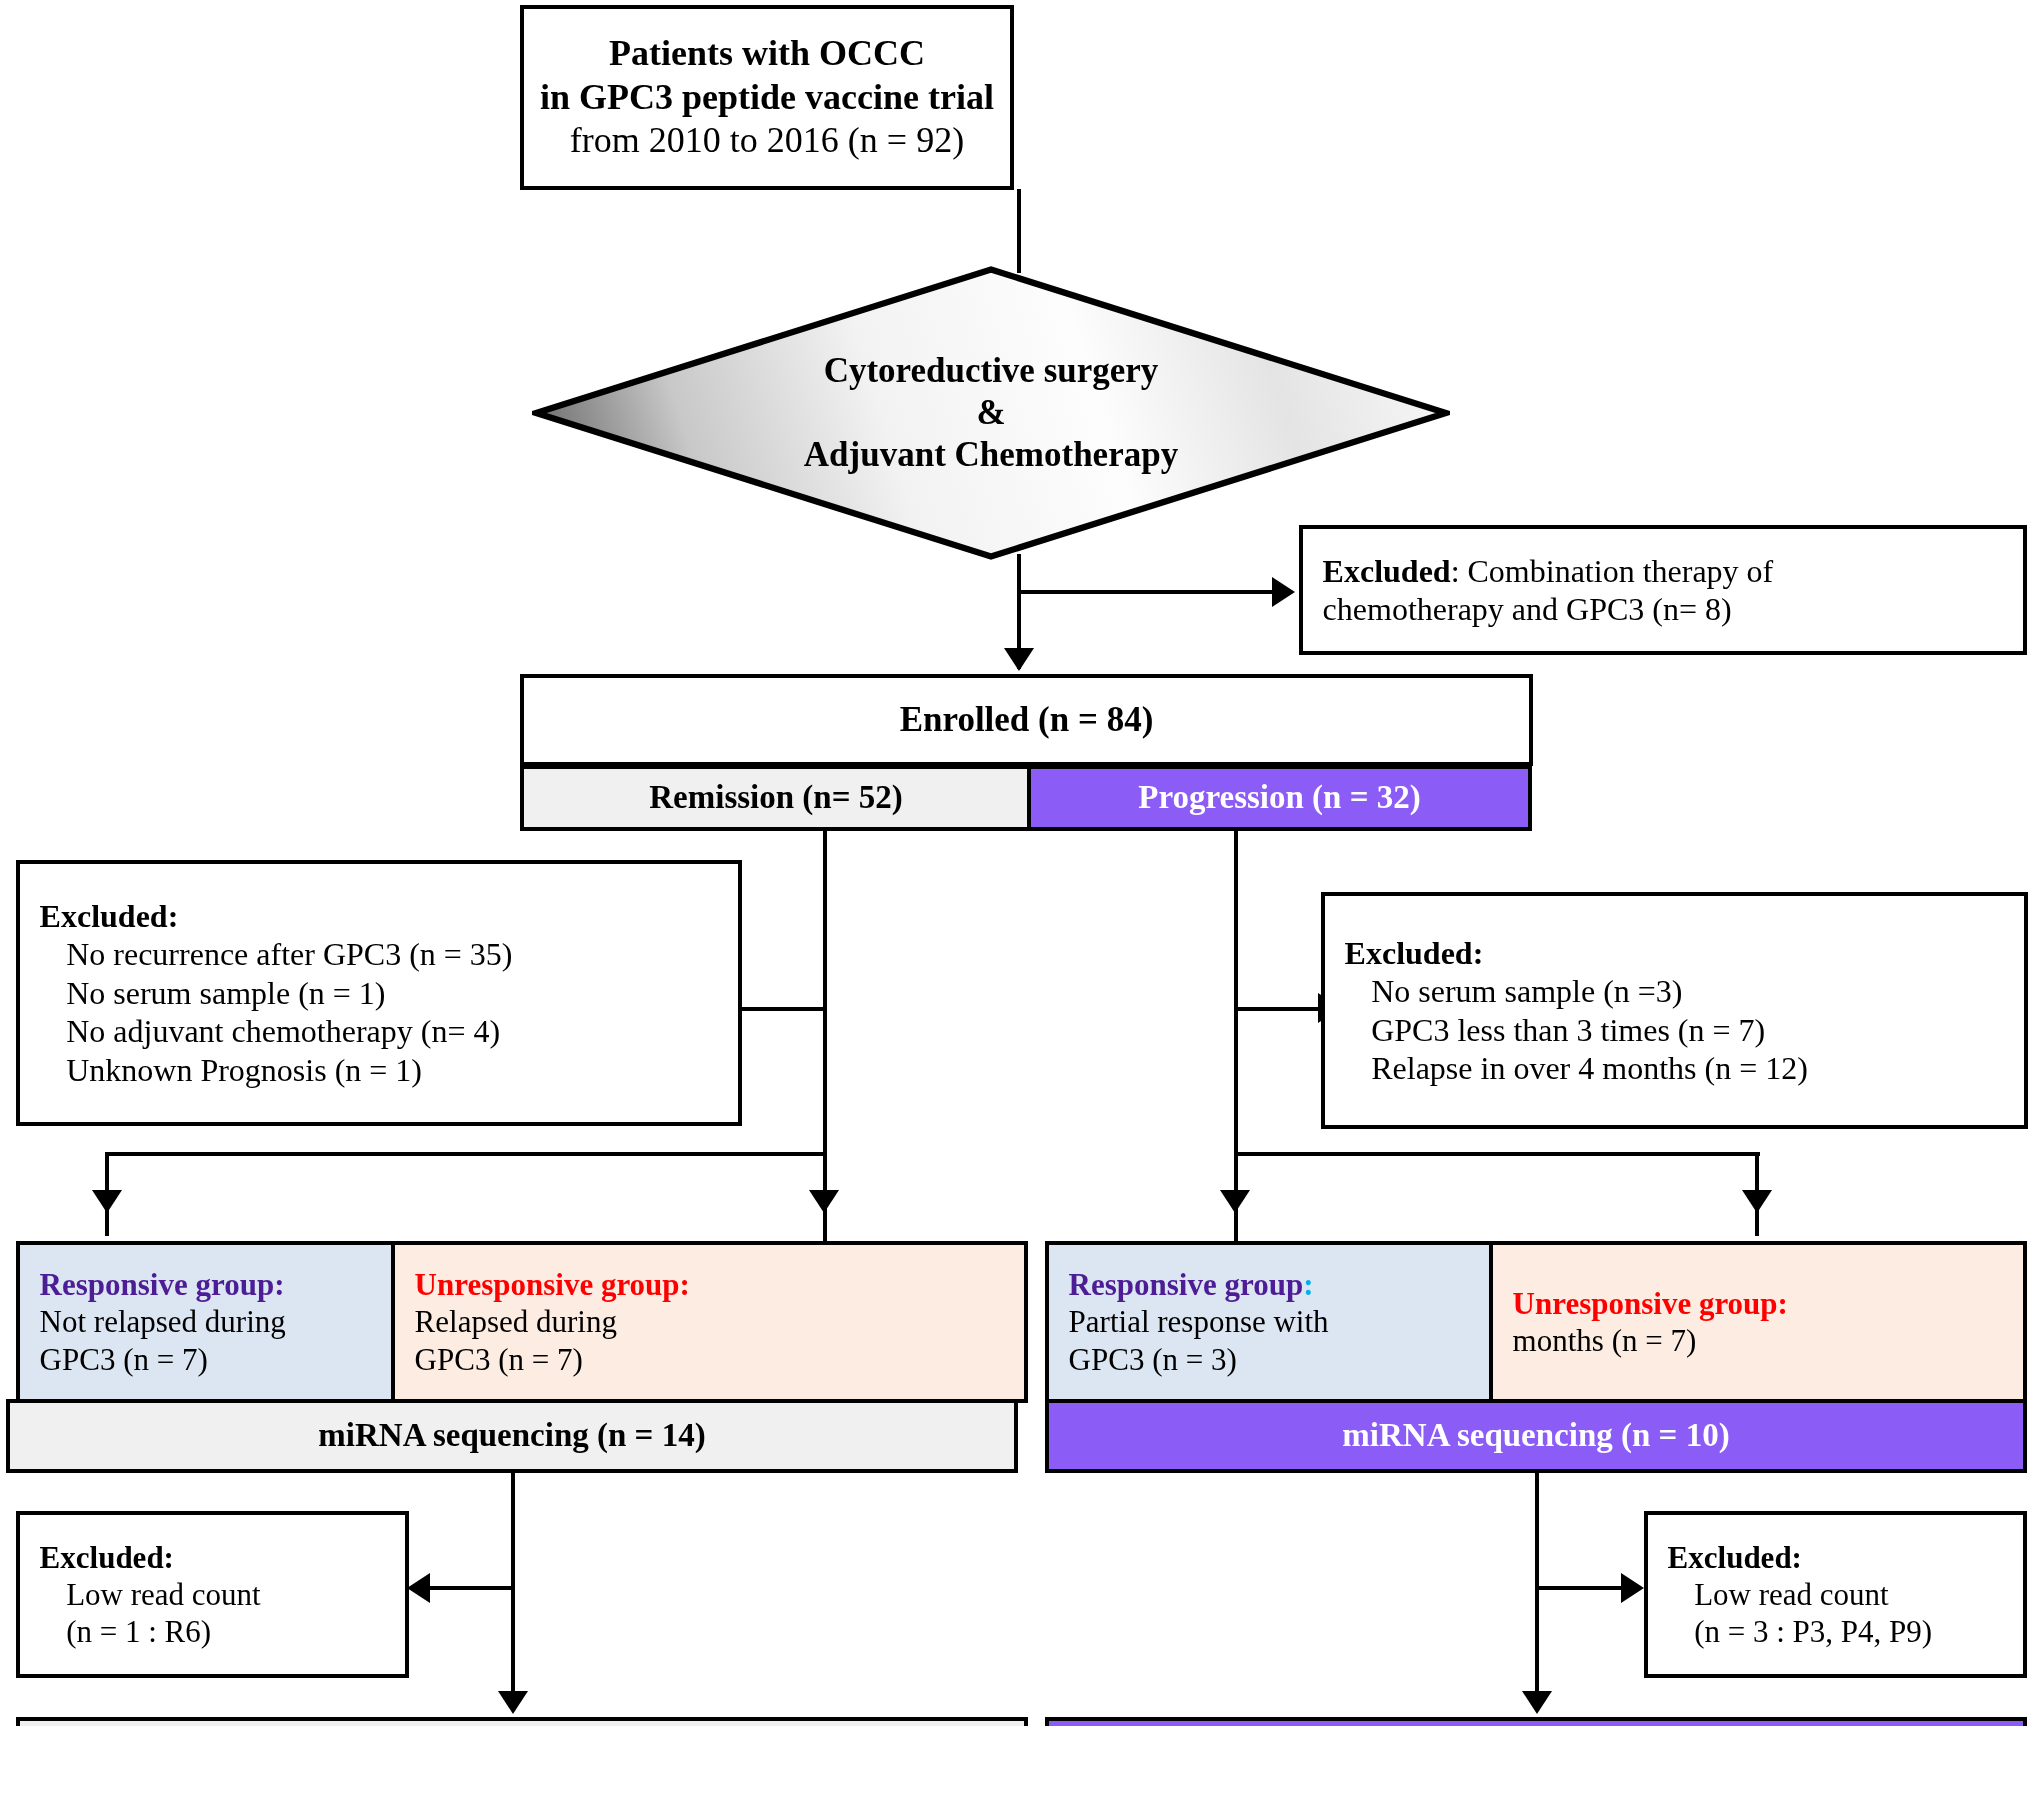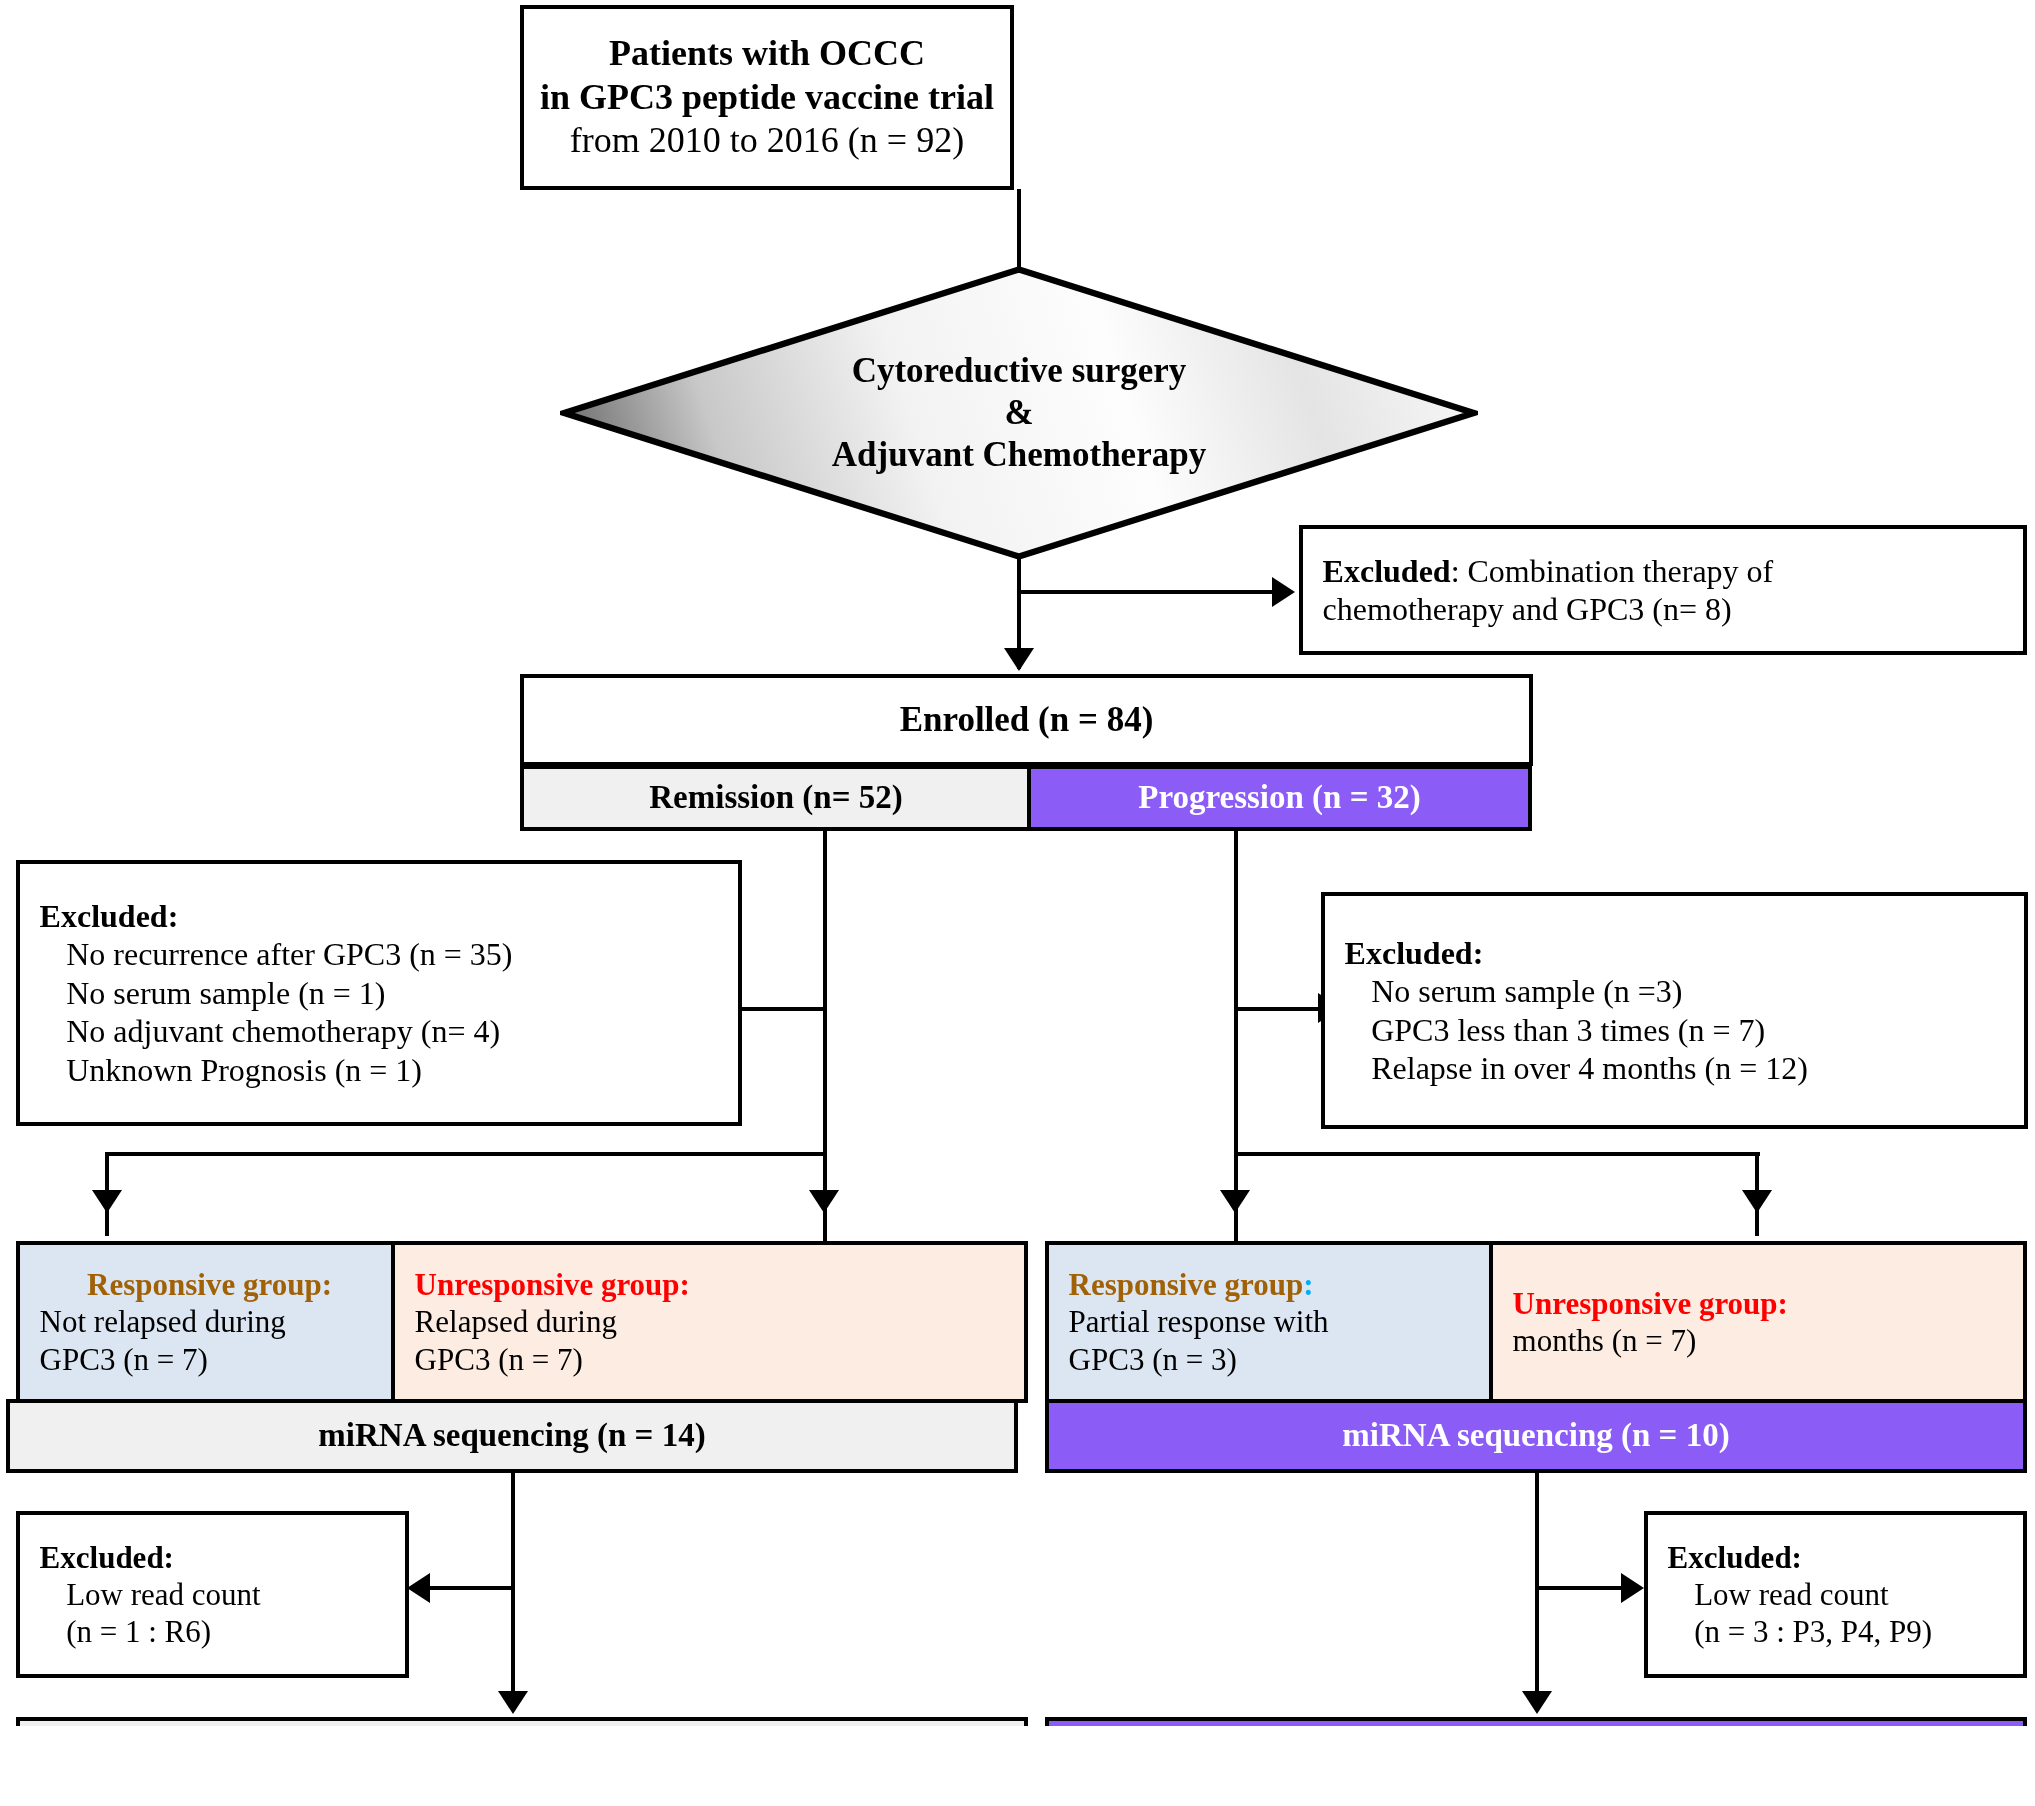--- a/index.html
+++ b/index.html
@@ -55,38 +55,38 @@
     border-left:15px solid transparent;border-right:15px solid transparent;
     border-top:23px solid #000000;}
   .arrow-l{position:absolute;width:0;height:0;
     border-top:15px solid transparent;border-bottom:15px solid transparent;
     border-right:23px solid #000000;}
   .arrow-r{position:absolute;width:0;height:0;
     border-top:15px solid transparent;border-bottom:15px solid transparent;
     border-left:23px solid #000000;}
 
   
-  .t-blue{color:#a16207;text-align:center;}
+  .t-blue{color:#4c1d95;}
   .t-red{color:#ff0000;}
   .t-cyan{color:#00b0f0;}
 </style>
 </head>
 <body>
 
 <div id="canvas">
 
   <div class="box center fill-white" style="left:520px;top:4.6px;width:494px;height:185px;font-size:36px;">
     <span class="ln b">Patients with OCCC</span>
     <span class="ln b">in GPC3 peptide vaccine trial</span>
     <span class="ln">from 2010 to 2016 (n = 92)</span>
   </div>
 
   <div class="vline" style="left:1017px;top:189px;height:84px;"></div>
 
-  <div class="diamond-wrap" style="left:560px;top:266px;width:918px;height:294px;">
+  <div class="diamond-wrap" style="left:532px;top:266px;width:918px;height:294px;">
     <svg width="918" height="294" viewBox="0 0 1590 510">
       <defs>
         <linearGradient id="dgrad" x1="0" y1="0.55" x2="1" y2="0.45">
           <stop offset="0%" stop-color="#6e6e6e"></stop>
           <stop offset="16%" stop-color="#c8c8c8"></stop>
           <stop offset="38%" stop-color="#f2f2f2"></stop>
           <stop offset="62%" stop-color="#fdfdfd"></stop>
           <stop offset="82%" stop-color="#e4e4e4"></stop>
           <stop offset="100%" stop-color="#f6f6f6"></stop>
         </linearGradient>

